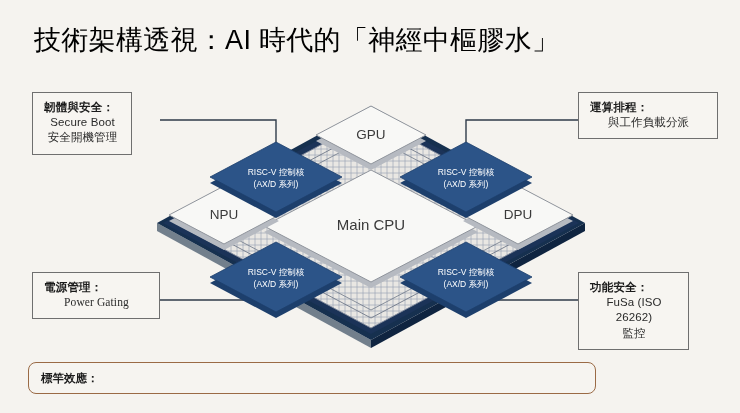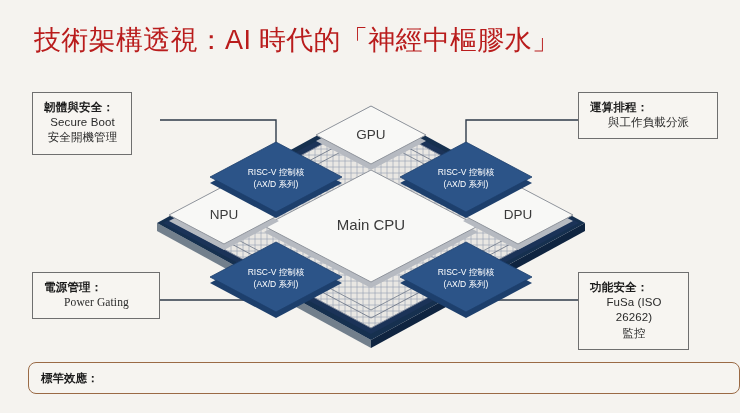--- a/index.html
+++ b/index.html
@@ -22,21 +22,21 @@
   }
 
   
   .title {
     position: absolute;
     left: 34px;
     top: 22px;
     font-size: 27px;
     font-weight: 500;
     letter-spacing: 0.3px;
-    color: #b91c1c;
+    color: #000000;
     white-space: nowrap;
   }
 
   
   .callout {
     position: absolute;
     background: #f7f5f1;
     border: 1.4px solid #6f6f6f;
     box-sizing: border-box;
     padding: 7px 10px 8px 11px;
@@ -76,21 +76,21 @@
     top: 92px;
     width: 442px;
     height: 262px;
   }
 
   
   .footer {
     position: absolute;
     left: 28px;
     top: 362px;
-    width: 712px;
+    width: 568px;
     height: 32px;
     box-sizing: border-box;
     border: 1.6px solid #9a6a45;
     border-radius: 8px;
     background: #f6f4f0;
     display: flex;
     align-items: center;
     padding: 0 12px;
     overflow: hidden;
   }

